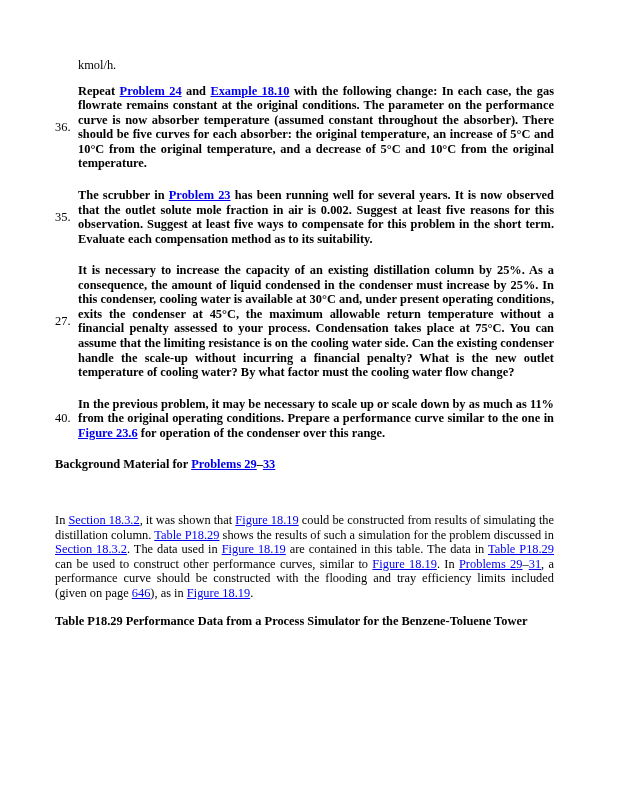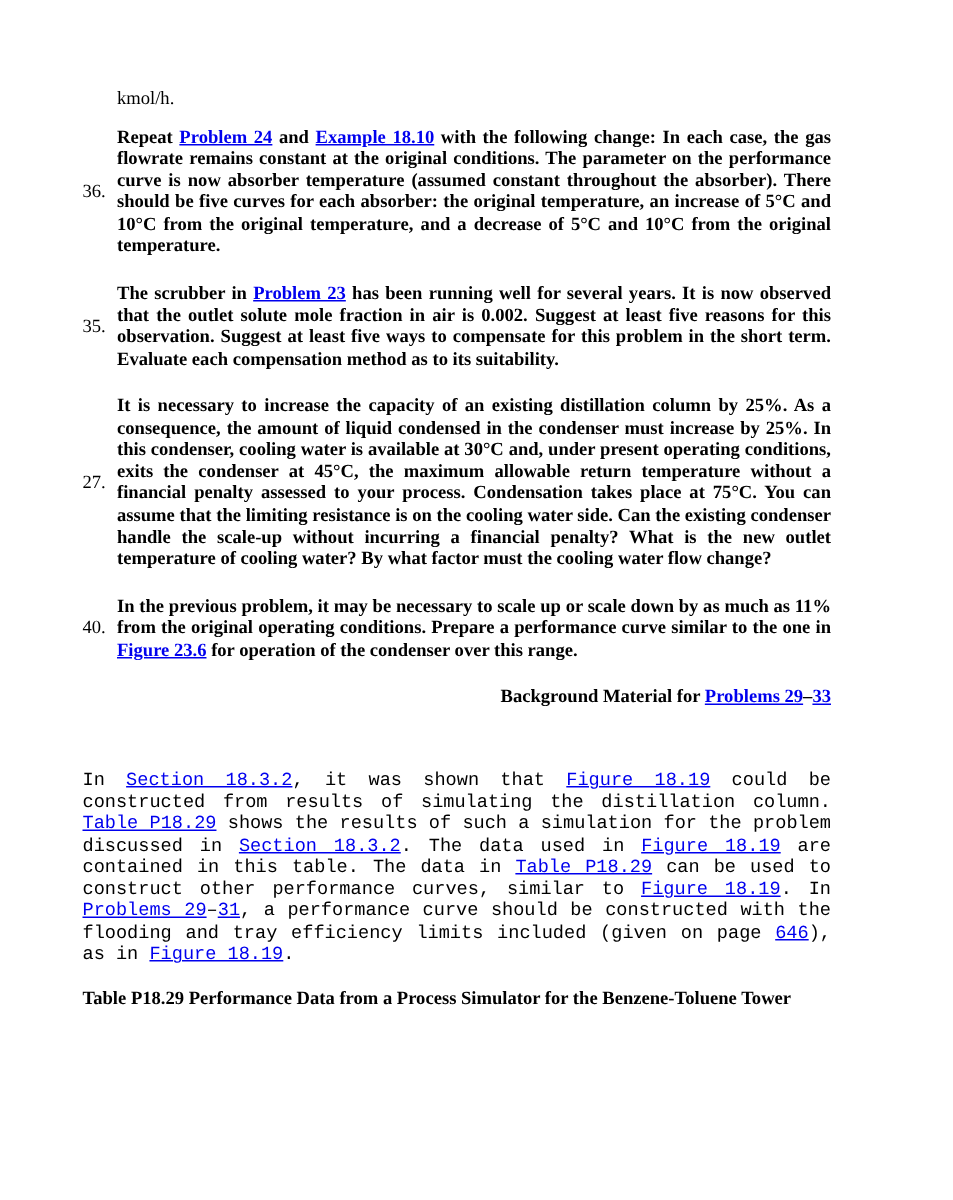--- a/index.html
+++ b/index.html
@@ -35,26 +35,24 @@
   }
   .problem-body {
     flex: 1;
     text-align: justify;
     font-weight: bold;
   }
   .bg-heading {
     font-size: 12.4px;
     font-weight: bold;
     margin: 14px 0 0 0;
-    text-align: right;
   }
   .intro {
     margin: 41px 0 0 0;
     text-align: justify;
-    font-family: Liberation Mono, monospace;
   }
   .caption {
     margin: 14px 0 6px 0;
     font-weight: bold;
   }
   a.link {
     color: var(--link-color, #0000EE);
     text-decoration: underline;
     cursor: pointer;
   }

